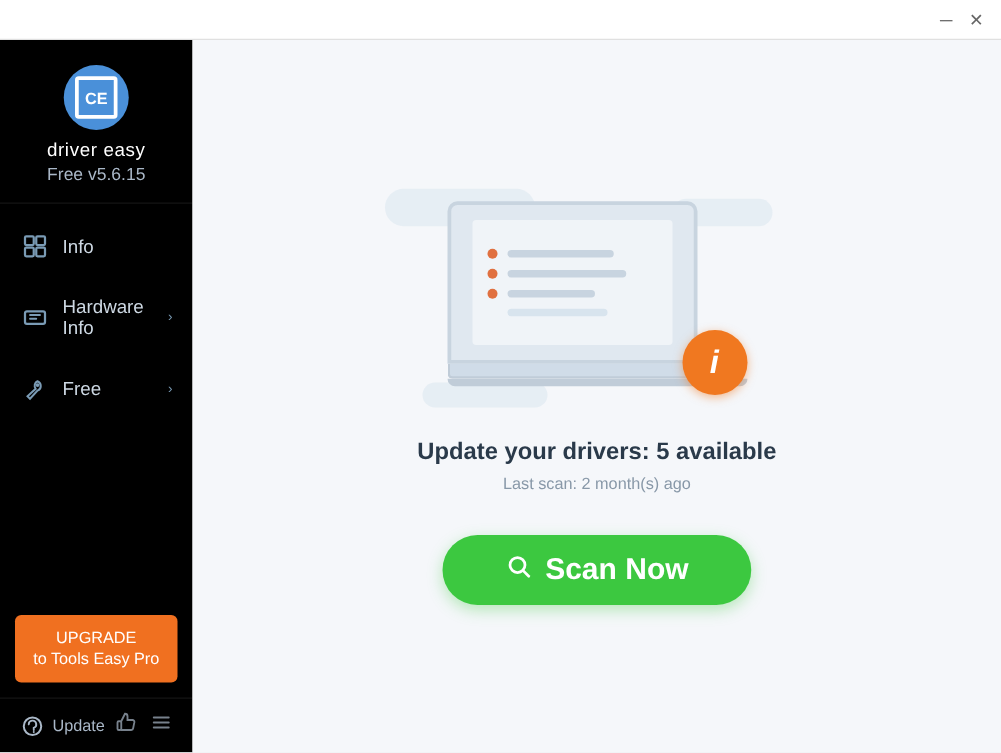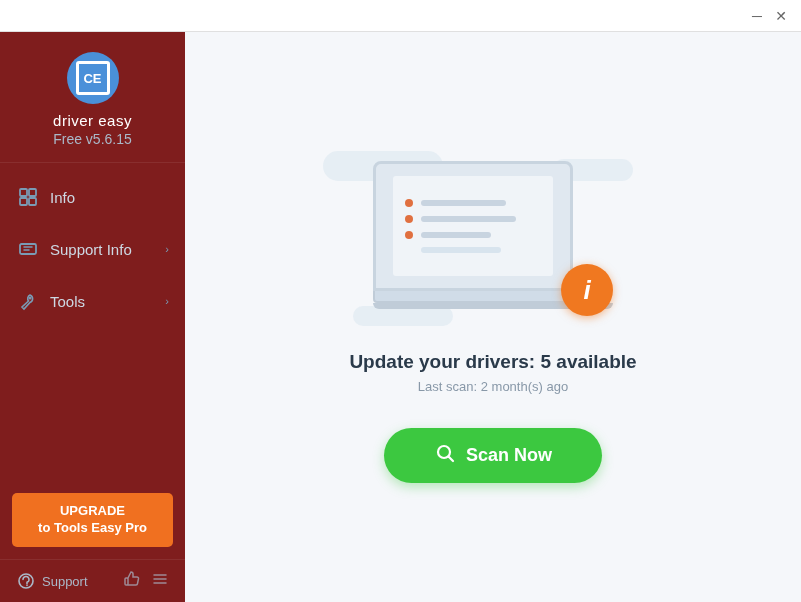--- a/index.html
+++ b/index.html
@@ -38,22 +38,22 @@
 
     
     .app-body {
       display: flex;
       flex: 1;
       overflow: hidden;
     }
 
     
     .sidebar {
-      width: 185px;
-      background: #7f1d1d;
+      width: 154px;
+      background: #000000;
       display: flex;
       flex-direction: column;
       flex-shrink: 0;
     }
 
     .sidebar-logo {
       padding: 20px 0 15px;
       display: flex;
       flex-direction: column;
       align-items: center;
@@ -134,21 +134,21 @@
     .upgrade-btn {
       margin: 8px 12px 12px;
       background: #f07020;
       color: white;
       border: none;
       border-radius: 5px;
       padding: 10px 8px;
       cursor: pointer;
       text-align: center;
       font-size: 13px;
-      font-weight: bold;
+      font-weight: normal;
       line-height: 1.3;
     }
 
     .sidebar-footer {
       border-top: 1px solid rgba(255,255,255,0.08);
       padding: 10px 16px;
       display: flex;
       align-items: center;
       justify-content: space-between;
     }
@@ -313,21 +313,21 @@
       text-align: center;
       margin-bottom: 34px;
     }
 
     .scan-now-btn {
       background: #3cc840;
       border: none;
       border-radius: 28px;
       padding: 14px 50px;
       color: white;
-      font-size: 18px;
+      font-size: 24px;
       font-weight: 700;
       cursor: pointer;
       display: flex;
       align-items: center;
       gap: 10px;
       box-shadow: 0 4px 12px rgba(60,200,64,0.35);
       transition: background 0.15s;
     }
     .scan-now-btn .btn-icon {
       font-size: 18px;
@@ -367,52 +367,52 @@
 
 
       <div class="nav-item">
         <span class="nav-icon">
           <svg width="20" height="20" viewBox="0 0 20 20" fill="none">
             <rect x="2" y="5" width="16" height="10" rx="1.5" stroke="#7a9bb5" stroke-width="1.8" fill="none"></rect>
             <line x1="6" y1="8" x2="14" y2="8" stroke="#7a9bb5" stroke-width="1.5" stroke-linecap="round"></line>
             <line x1="6" y1="11" x2="11" y2="11" stroke="#7a9bb5" stroke-width="1.5" stroke-linecap="round"></line>
           </svg>
         </span>
-        <span>Support Info</span>
+        <span>Hardware Info</span>
         <span class="chevron">›</span>
       </div>
 
       <div class="nav-item">
         <span class="nav-icon">
           <svg width="20" height="20" viewBox="0 0 20 20" fill="none">
             <path d="M12 4a4 4 0 0 1 0 7.5L6 18l-2-2 6.5-6A4 4 0 0 1 12 4z" stroke="#7a9bb5" stroke-width="1.6" fill="none"></path>
             <circle cx="12" cy="7" r="1.5" fill="#7a9bb5"></circle>
           </svg>
         </span>
-        <span>Tools</span>
+        <span>Free</span>
         <span class="chevron">›</span>
       </div>
 
     </nav>
 
     <button class="upgrade-btn">
       <span>UPGRADE</span><br>
       <span>to Tools Easy Pro</span>
     </button>
 
     <div class="sidebar-footer">
       <div class="support-item">
         <span class="nav-icon">
           <svg width="18" height="18" viewBox="0 0 18 18" fill="none">
             <circle cx="9" cy="9" r="7" stroke="#aab8c8" stroke-width="1.6" fill="none"></circle>
             <path d="M6 7.5a3 3 0 1 1 4 2.8V12" stroke="#aab8c8" stroke-width="1.5" stroke-linecap="round" fill="none"></path>
             <circle cx="10" cy="13.5" r="0.8" fill="#aab8c8"></circle>
           </svg>
         </span>
-        <span>Support</span>
+        <span>Update</span>
       </div>
       <div class="footer-icons">
         <span class="footer-icon">
           <svg width="18" height="18" viewBox="0 0 18 18" fill="none">
             <path d="M5 8l3-6a2 2 0 0 1 2 2V7h4a1.5 1.5 0 0 1 1.5 1.7l-1 5A1.5 1.5 0 0 1 13 15H5" stroke="#aab8c8" stroke-width="1.5" stroke-linecap="round" fill="none"></path>
             <rect x="2" y="8" width="3" height="7" rx="1" stroke="#aab8c8" stroke-width="1.5" fill="none"></rect>
           </svg>
         </span>
         <span class="footer-icon">
           <svg width="18" height="18" viewBox="0 0 18 18" fill="none">

